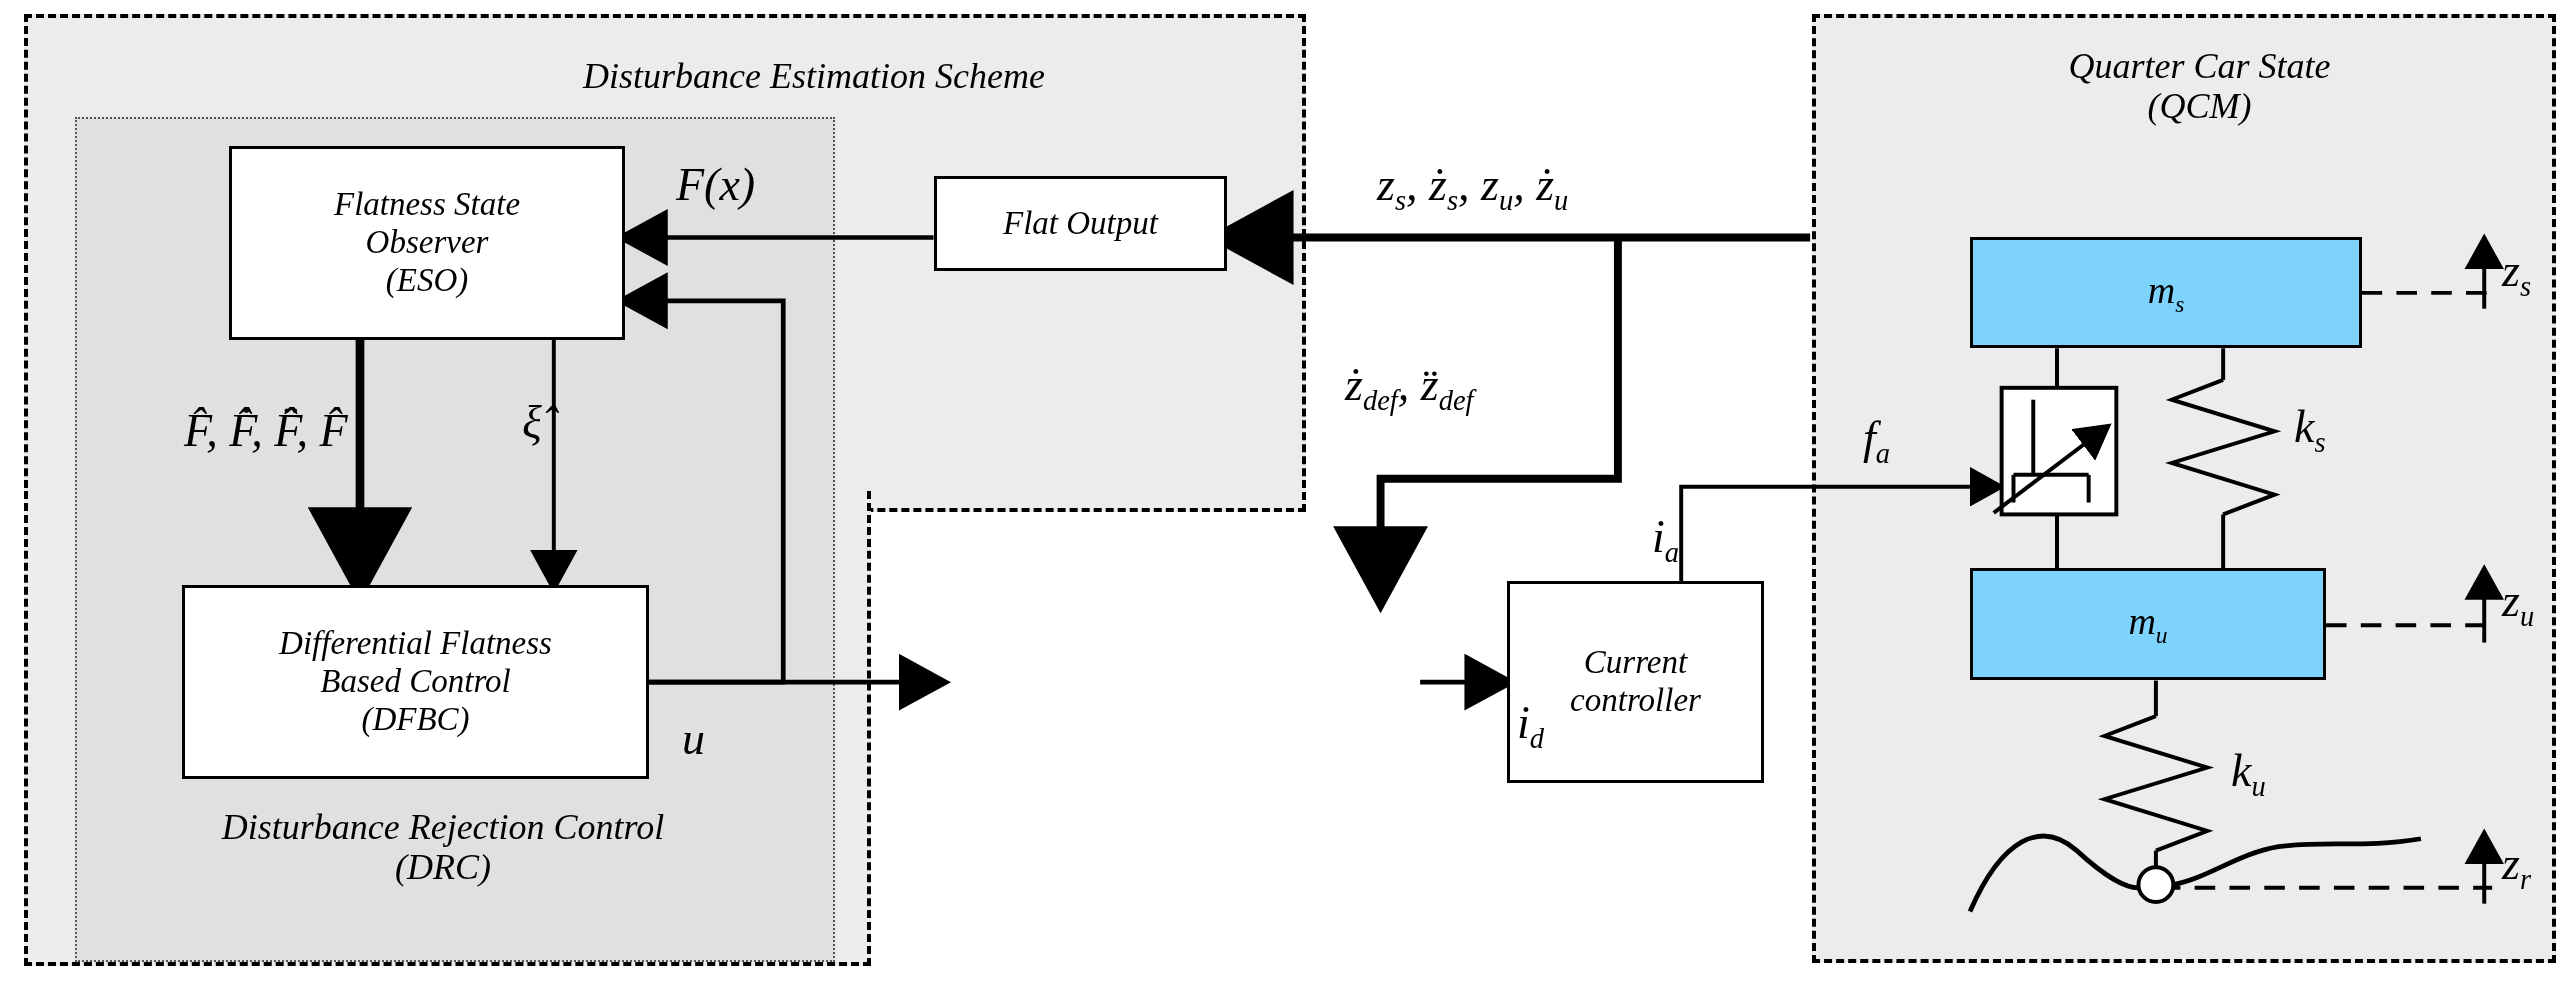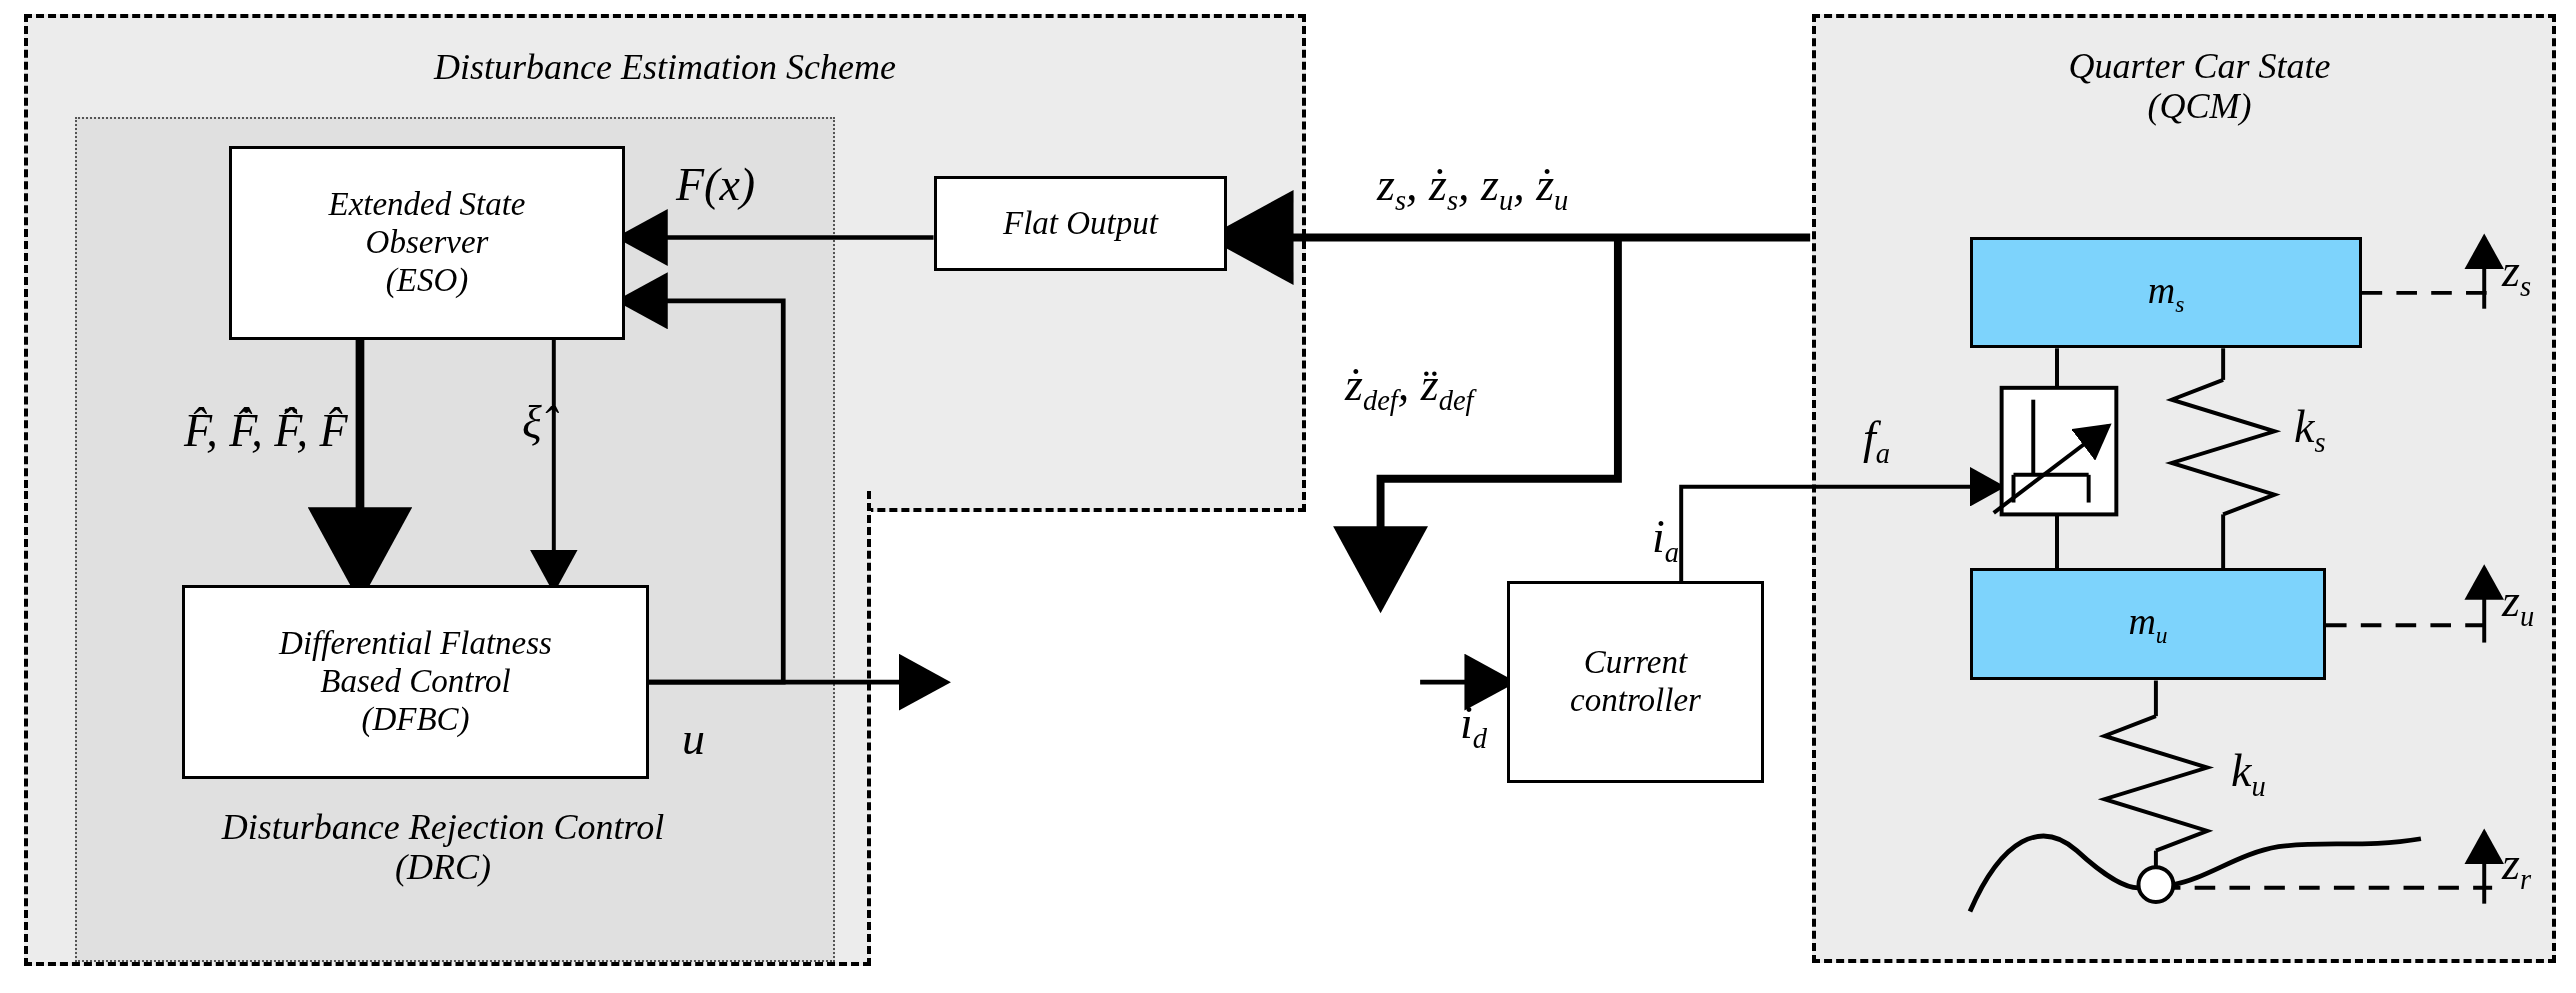--- a/index.html
+++ b/index.html
@@ -85,21 +85,21 @@
 <div id="root">
 
   <div class="panel dashed-panel" style="left:24px; top:14.2px; width:1282px; height:498px;"></div>
 
   <div class="panel dashed-panel" style="left:24px; top:491px; width:847px; height:475px; border-top:none;"></div>
 
   <div class="panel dotted-panel" style="left:75px; top:117px; width:760px; height:845px;"></div>
 
   <div class="panel dashed-panel" style="left:1812px; top:14.2px; width:744px; height:949px;"></div>
 
-  <div class="panel-title" style="left:285px; top:47px; width:760px;">Disturbance Estimation Scheme</div>
+  <div class="panel-title" style="left:285px; top:56px; width:760px;text-align:right;">Disturbance Estimation Scheme</div>
 
   <div class="panel-title" style="left:95px; top:807px; width:696px;">Disturbance Rejection Control
 (DRC)</div>
 
   <div class="panel-title" style="left:1962px; top:46px; width:475px;">Quarter Car State
 (QCM)</div>
 
   <svg class="wires" viewBox="0 0 3256 1256">
     <defs>
       <marker id="ah" markerWidth="12" markerHeight="12" refX="9" refY="6" orient="auto">
@@ -154,21 +154,21 @@
 
     <line x1="2725" y1="860" x2="2725" y2="905" stroke="#000" stroke-width="5"></line>
     <polyline points="2725,905 2660,930 2790,970 2660,1010 2790,1050 2725,1075" fill="none" stroke="#000" stroke-width="5"></polyline>
     <line x1="2725" y1="1075" x2="2725" y2="1098" stroke="#000" stroke-width="5"></line>
     <circle cx="2725" cy="1118" r="22" fill="#fff" stroke="#000" stroke-width="5"></circle>
 
     <path d="M2490,1152 C2530,1060 2580,1035 2625,1075 C2665,1112 2690,1122 2703,1122" fill="none" stroke="#000" stroke-width="6"></path>
     <path d="M2747,1118 C2790,1110 2830,1078 2880,1070 C2935,1062 2990,1072 3060,1060" fill="none" stroke="#000" stroke-width="6"></path>
   </svg>
 
-  <div class="block" style="left:229px; top:146px; width:396px; height:194px;">Extended State
+  <div class="block" style="left:229px; top:146px; width:396px; height:194px;">Flatness State
 Observer
 (ESO)</div>
 
   <div class="block" style="left:934px; top:176px; width:293px; height:95px;">Flat Output</div>
 
   <div class="block" style="left:182px; top:585px; width:467px; height:194px;">Differential Flatness
 Based Control
 (DFBC)</div>
 
 
@@ -188,21 +188,21 @@
   <div class="lbl" style="left:1377px; top:158px;">z<sub>s</sub>, ż<sub>s</sub>, z<sub>u</sub>, ż<sub>u</sub></div>
 
   <div class="lbl" style="left:1345px; top:358px;">ż<sub>def</sub>, z̈<sub>def</sub></div>
 
   <div class="lbl" style="left:184px; top:396px;margin-top:8px;">F̂, F̂̇, F̂̈, F̂⃛</div>
 
   <div class="lbl" style="left:522px; top:396px;">ξ̂</div>
 
   <div class="lbl" style="left:682px; top:712px;">u</div>
 
-  <div class="lbl" style="left:1460px; top:696px;">i<sub>d</sub></div>
+  <div class="lbl" style="left:1517px; top:696px;">i<sub>d</sub></div>
 
   <div class="lbl" style="left:1652px; top:510px;">i<sub>a</sub></div>
 
   <div class="lbl" style="left:1863px; top:411px;">f<sub>a</sub></div>
 
   <div class="lbl" style="left:2294px; top:400px;text-align:center;">k<sub>s</sub></div>
 
   <div class="lbl" style="left:2231px; top:744px;">k<sub>u</sub></div>
 
   <div class="lbl" style="left:2502px; top:244px;">z<sub>s</sub></div>

